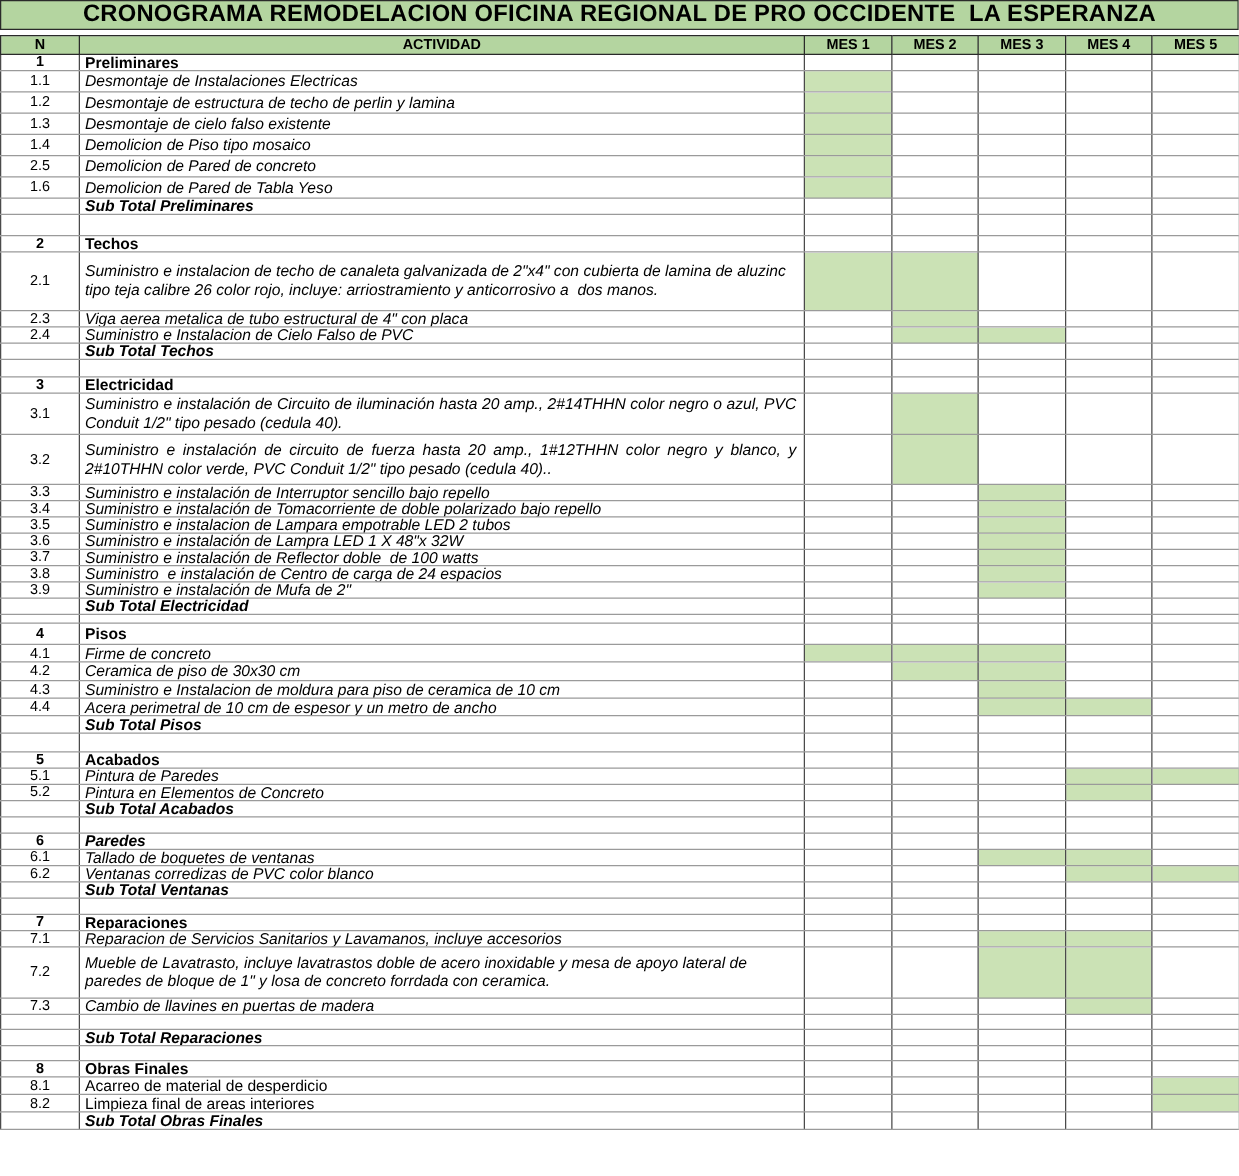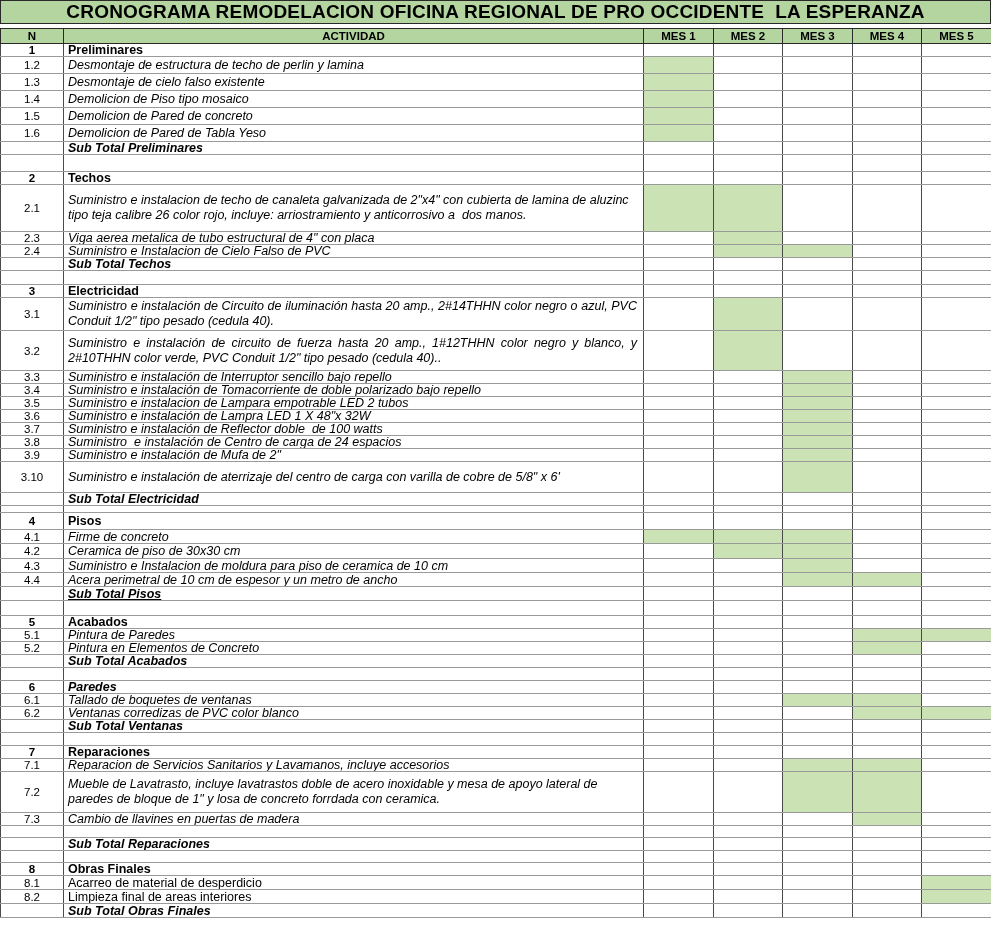--- a/index.html
+++ b/index.html
@@ -87,20 +87,29 @@
       <tr class="section" style="height: 12px;">
         <td class="n-cell">1</td>
         <td class="act">Preliminares</td>
         <td class="month"></td>
         <td class="month"></td>
         <td class="month"></td>
         <td class="month"></td>
         <td class="month"></td>
       </tr>
       <tr class="item" style="height: 17px;">
+        <td class="n-cell">1.1</td>
+        <td class="act">Desmontaje de Instalaciones Electricas</td>
+        <td class="month on"></td>
+        <td class="month"></td>
+        <td class="month"></td>
+        <td class="month"></td>
+        <td class="month"></td>
+      </tr>
+      <tr class="item" style="height: 17px;">
         <td class="n-cell">1.2</td>
         <td class="act">Desmontaje de estructura de techo de perlin y lamina</td>
         <td class="month on"></td>
         <td class="month"></td>
         <td class="month"></td>
         <td class="month"></td>
         <td class="month"></td>
       </tr>
       <tr class="item" style="height: 17px;">
         <td class="n-cell">1.3</td>
@@ -114,21 +123,21 @@
       <tr class="item" style="height: 17px;">
         <td class="n-cell">1.4</td>
         <td class="act">Demolicion de Piso tipo mosaico</td>
         <td class="month on"></td>
         <td class="month"></td>
         <td class="month"></td>
         <td class="month"></td>
         <td class="month"></td>
       </tr>
       <tr class="item" style="height: 17px;">
-        <td class="n-cell">1.5</td>
+        <td class="n-cell">2.5</td>
         <td class="act">Demolicion de Pared de concreto</td>
         <td class="month on"></td>
         <td class="month"></td>
         <td class="month"></td>
         <td class="month"></td>
         <td class="month"></td>
       </tr>
       <tr class="item" style="height: 17px;">
         <td class="n-cell">1.6</td>
         <td class="act">Demolicion de Pared de Tabla Yeso</td>
@@ -293,29 +302,20 @@
       </tr>
       <tr class="item" style="height: 12px;">
         <td class="n-cell">3.9</td>
         <td class="act">Suministro e instalación de Mufa de 2"</td>
         <td class="month"></td>
         <td class="month"></td>
         <td class="month on"></td>
         <td class="month"></td>
         <td class="month"></td>
       </tr>
-      <tr class="item wrapped" style="height: 31px;">
-        <td class="n-cell">3.10</td>
-        <td class="act">Suministro e instalación de aterrizaje del centro de carga con varilla de cobre de 5/8" x 6'</td>
-        <td class="month"></td>
-        <td class="month"></td>
-        <td class="month on"></td>
-        <td class="month"></td>
-        <td class="month"></td>
-      </tr>
       <tr class="subtotal" style="height: 12px;">
         <td class="n-cell"></td>
         <td class="act">Sub Total Electricidad</td>
         <td class="month"></td>
         <td class="month"></td>
         <td class="month"></td>
         <td class="month"></td>
         <td class="month"></td>
       </tr>
       <tr class="spacer" style="height: 7px;">
@@ -365,21 +365,21 @@
       </tr>
       <tr class="item" style="height: 14px;">
         <td class="n-cell">4.4</td>
         <td class="act">Acera perimetral de 10 cm de espesor y un metro de ancho</td>
         <td class="month"></td>
         <td class="month"></td>
         <td class="month on"></td>
         <td class="month on"></td>
         <td class="month"></td>
       </tr>
-      <tr class="subtotal" style="height: 14px; text-decoration: underline;">
+      <tr class="subtotal" style="height: 14px;">
         <td class="n-cell"></td>
         <td class="act">Sub Total Pisos</td>
         <td class="month"></td>
         <td class="month"></td>
         <td class="month"></td>
         <td class="month"></td>
         <td class="month"></td>
       </tr>
       <tr class="spacer" style="height: 15px;">
         <td class="n-cell"></td>

